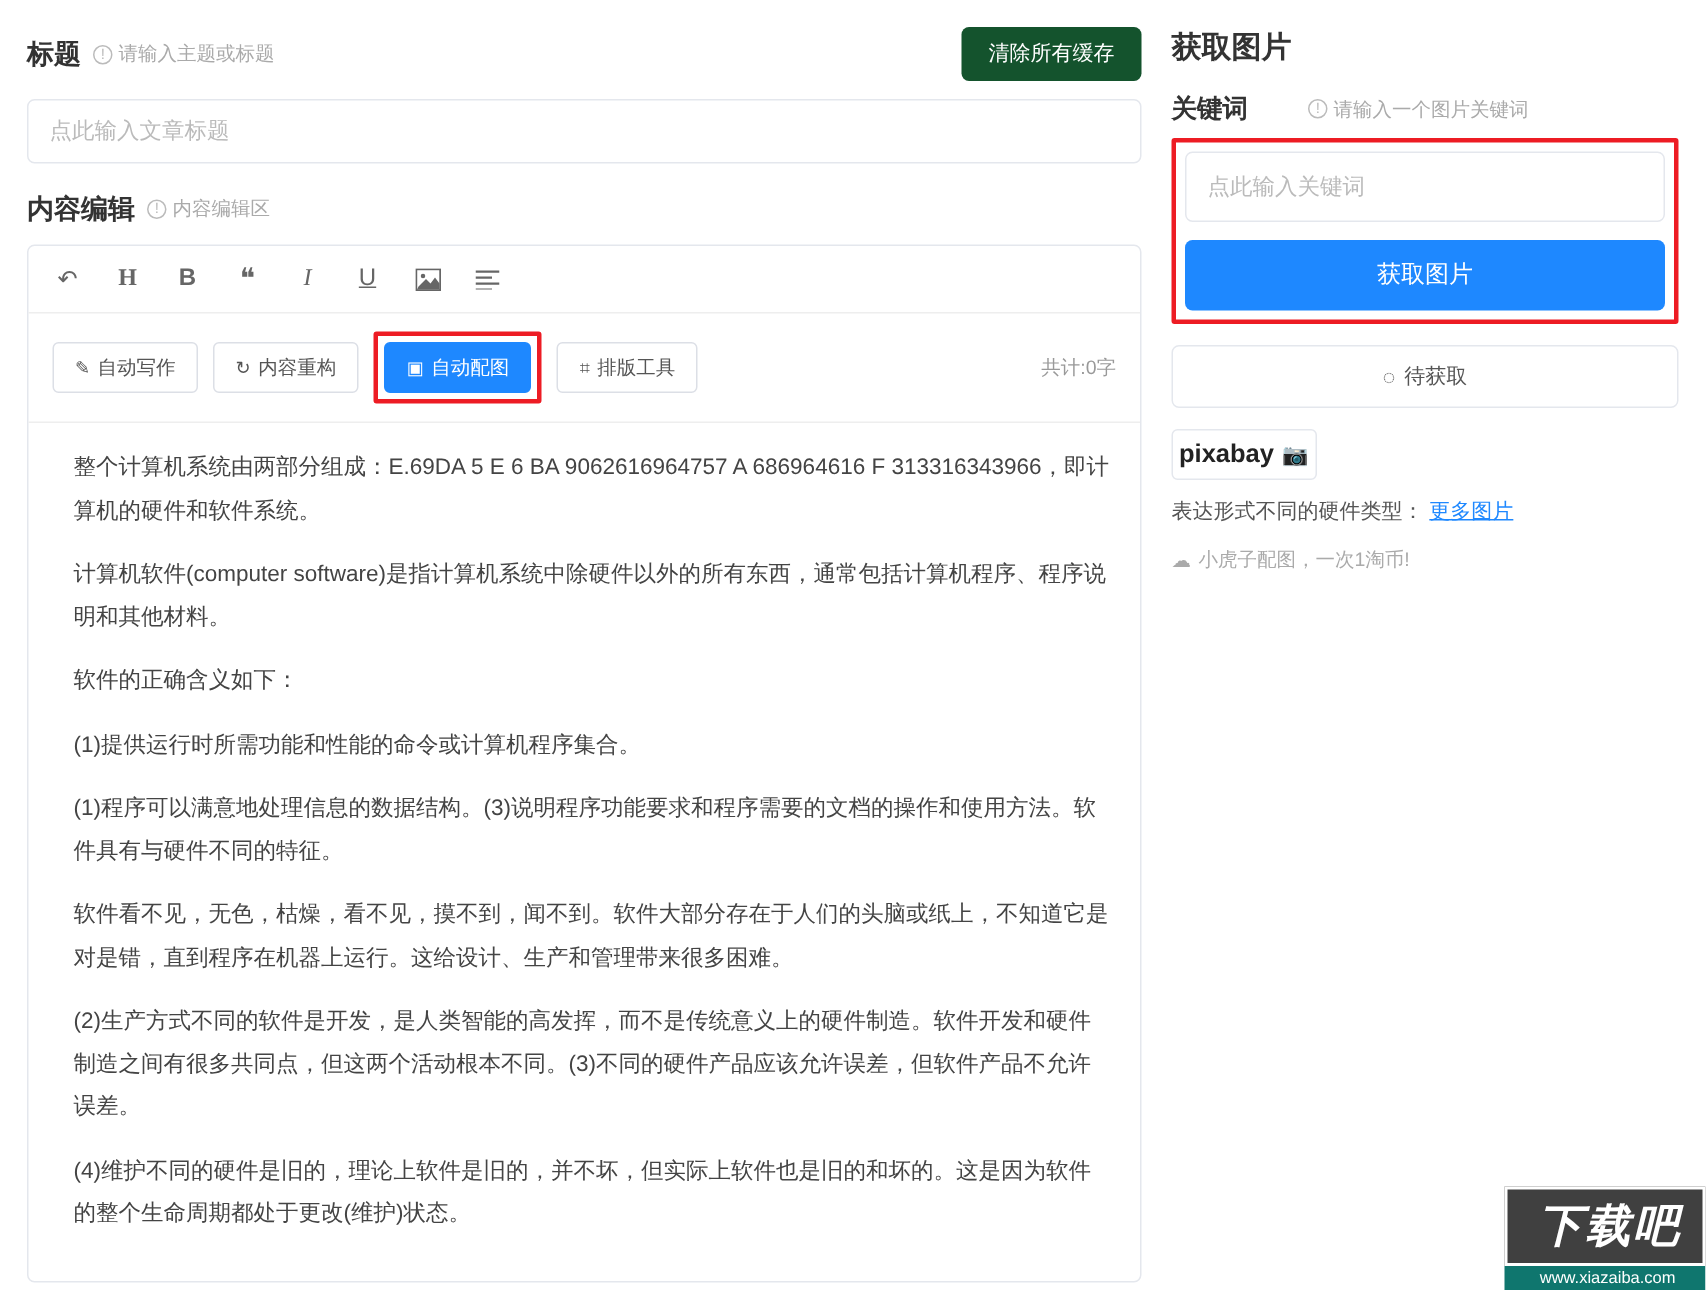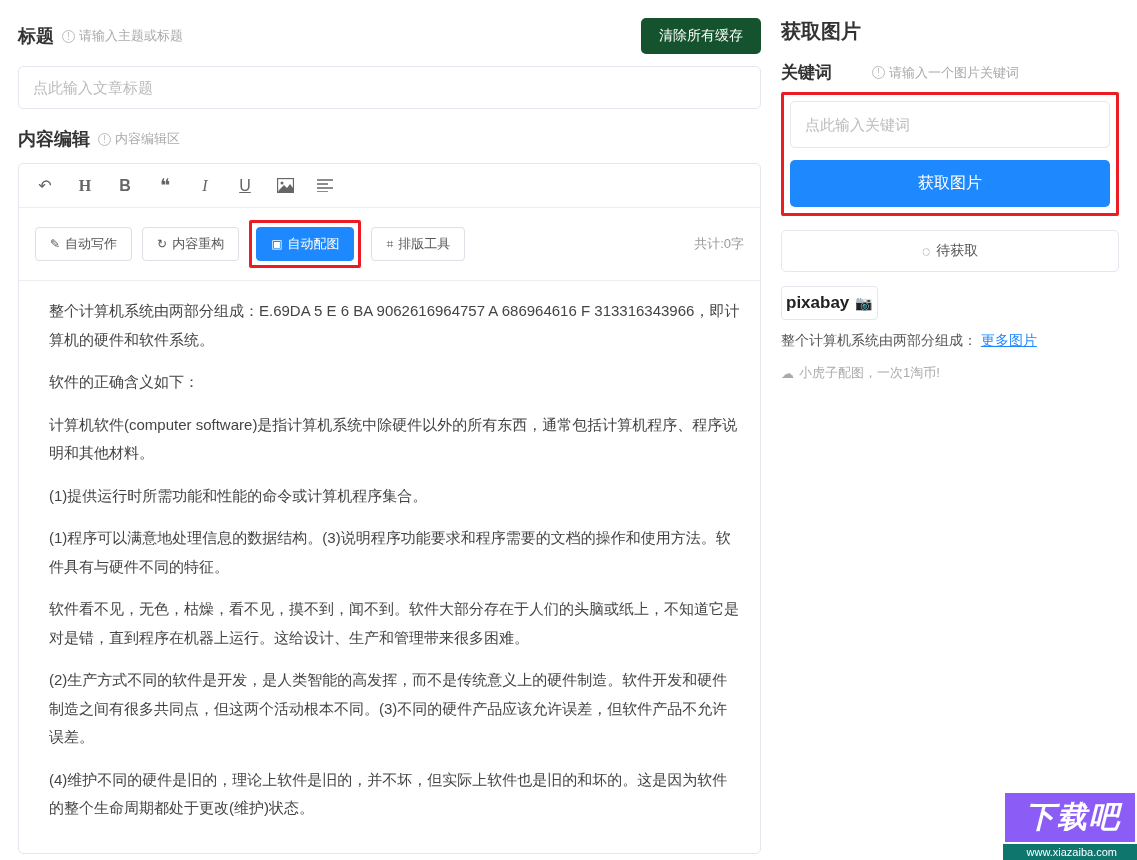--- a/index.html
+++ b/index.html
@@ -46,21 +46,21 @@
 
 .pixabay-badge { display: inline-block; border: 1px solid #e4e7ed; border-radius: 4px; padding: 6px 4px; font-family: Arial; font-weight: 600; font-size: 17px; color: #222; margin-bottom: 12px; }
 .pixabay-badge .cam { font-size: 14px; margin-left: 2px; }
 
 .attribution { font-size: 14px; color: #555; margin-bottom: 14px; }
 .attribution a { color: #1e88ff; text-decoration: underline; }
 
 .footer-note { font-size: 13px; color: #aaa; display: flex; align-items: center; gap: 5px; }
 
 .watermark { position: absolute; right: 0; bottom: 0; }
-.watermark-main { background: #8b5cf6; color: #fff; font-size: 30px; font-weight: bold; font-style: italic; padding: 4px 14px 4px 20px; letter-spacing: 2px; border: 2px solid #fff; }
+.watermark-main { background: #404040; color: #fff; font-size: 30px; font-weight: bold; font-style: italic; padding: 4px 14px 4px 20px; letter-spacing: 2px; border: 2px solid #fff; }
 .watermark-url { background: #0f766e; color: #fff; font-size: 11px; text-align: right; padding: 2px 20px; }
 </style>
 </head>
 <body>
 
 <div class="main-container">
   <div class="left-panel">
     <div class="section-header">
       <span class="section-title">标题</span>
       <span class="section-hint">
@@ -122,22 +122,22 @@
         </span>
         <button class="tool-btn">
           <span class="btn-icon">⌗</span>
           <span>排版工具</span>
         </button>
         <span class="word-count">共计:0字</span>
       </div>
 
       <div class="editor-content">
         <p>整个计算机系统由两部分组成：E.69DA 5 E 6 BA 9062616964757 A 686964616 F 313316343966，即计算机的硬件和软件系统。</p>
+        <p>计算机软件(computer software)是指计算机系统中除硬件以外的所有东西，通常包括计算机程序、程序说明和其他材料。</p>
         <p>软件的正确含义如下：</p>
-        <p>计算机软件(computer software)是指计算机系统中除硬件以外的所有东西，通常包括计算机程序、程序说明和其他材料。</p>
         <p>(1)提供运行时所需功能和性能的命令或计算机程序集合。</p>
         <p>(1)程序可以满意地处理信息的数据结构。(3)说明程序功能要求和程序需要的文档的操作和使用方法。软件具有与硬件不同的特征。</p>
         <p>软件看不见，无色，枯燥，看不见，摸不到，闻不到。软件大部分存在于人们的头脑或纸上，不知道它是对是错，直到程序在机器上运行。这给设计、生产和管理带来很多困难。</p>
         <p>(2)生产方式不同的软件是开发，是人类智能的高发挥，而不是传统意义上的硬件制造。软件开发和硬件制造之间有很多共同点，但这两个活动根本不同。(3)不同的硬件产品应该允许误差，但软件产品不允许误差。</p>
         <p>(4)维护不同的硬件是旧的，理论上软件是旧的，并不坏，但实际上软件也是旧的和坏的。这是因为软件的整个生命周期都处于更改(维护)状态。</p>
       </div>
     </div>
   </div>
 
   <div class="right-panel">
@@ -159,21 +159,21 @@
     <button class="pending-btn">
       <span>◌</span>
       <span>待获取</span>
     </button>
 
     <div class="pixabay-badge">
       <span>pixabay</span><span class="cam"> 📷</span>
     </div>
 
     <div class="attribution">
-      <span>整个计算机系统由两部分组成：</span>
+      <span>表达形式不同的硬件类型：</span>
       <a href="#">更多图片</a>
     </div>
 
     <div class="footer-note">
       <span>☁</span>
       <span>小虎子配图，一次1淘币!</span>
     </div>
   </div>
 </div>
 

